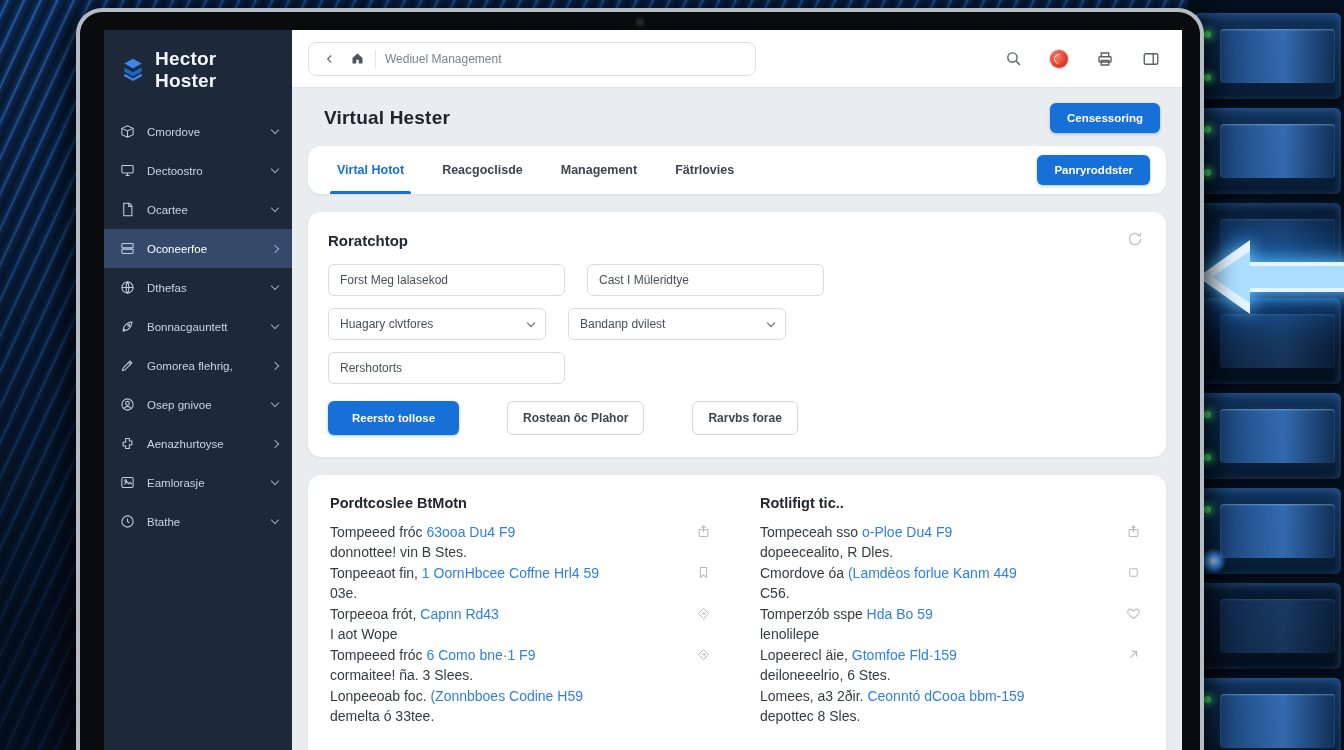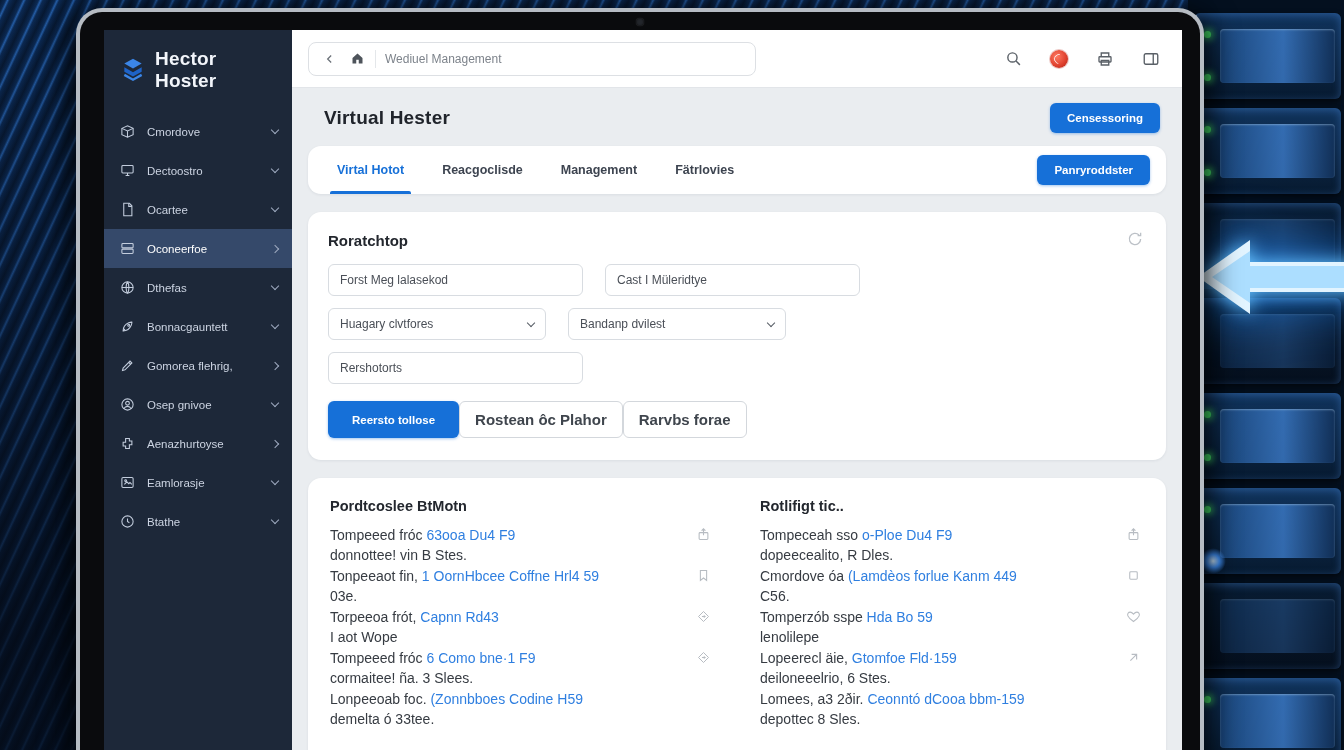--- a/index.html
+++ b/index.html
@@ -85,31 +85,31 @@
   .tab.active { color:#1670d8; }
   .tab.active::after { content:""; position:absolute; left:12px; right:12px; bottom:0; height:3px;
     background:#1670d8; border-radius:2px 2px 0 0; }
   .tabbar .btn-primary { margin-left:auto; margin-right:6px; }
 
   .card { background:#fff; border-radius:13px; box-shadow:0 1px 3px rgba(20,30,50,.07); }
   .form-card { margin-top:18px; padding:20px 20px 22px; position:relative; }
   .card-title { font-size:15px; font-weight:bold; color:#23272e; margin-bottom:15px; }
   .refresh { position:absolute; right:22px; top:18px; width:18px; height:18px; color:#bcc1c7; cursor:pointer; }
   .form-row { display:flex; gap:22px; margin-bottom:12px; }
-  .field { width:255px; height:32px; border:1px solid #d8dce1; border-radius:6px; background:#fff;
+  .field { width:237px; height:32px; border:1px solid #d8dce1; border-radius:6px; background:#fff;
     font-family:inherit; font-size:12px; color:#be185d; padding:0 11px; }
   input.field::placeholder { color:#4a4f57; opacity:1; }
   .select { width:218px; height:32px; border:1px solid #d8dce1; border-radius:6px; background:#fff;
     display:flex; align-items:center; justify-content:space-between; padding:0 11px; font-size:12px;
     color:#4a4f57; cursor:pointer; }
   .select .chev { border-color:#565c64; }
-  .btn-row { display:flex; margin-top:17px; }
+  .btn-row { display:flex; gap:16px; margin-top:17px; }
   .btn-primary.wide { padding:9px 24px; }
-  .btn-outline { background:#fff; border:1px solid #d3d7dc; color:#3f454d; border-radius:6px; font-size:15px;
-    font-weight:bold; font-family:inherit; padding:9px 15px; cursor:pointer; }
+  .btn-outline { background:#fff; border:1px solid #d3d7dc; color:#3f454d; border-radius:6px; font-size:12px;
+    font-weight:bold; font-family:inherit; padding:9px 15px; cursor:pointer;margin-left:32px; }
 
   .lists-card { margin-top:18px; padding:20px 22px 20px; flex:1; display:grid;
     grid-template-columns:1fr 1fr; column-gap:46px; align-content:start; margin-bottom:6px; }
   .col-head { font-size:14.5px; font-weight:bold; color:#23272e; margin-bottom:11px; }
   .litem { display:flex; gap:14px; margin-bottom:1px; }
   .litem-text { flex:1; font-size:14px; line-height:20px; color:#363b42; }
   .litem a { color:#2f7fe0; text-decoration:none; cursor:pointer; }
   .litem-icon { width:18px; flex:none; color:#b7bcc2; padding-top:2px; cursor:pointer; }
   .litem-icon.empty { cursor:default; }
 

